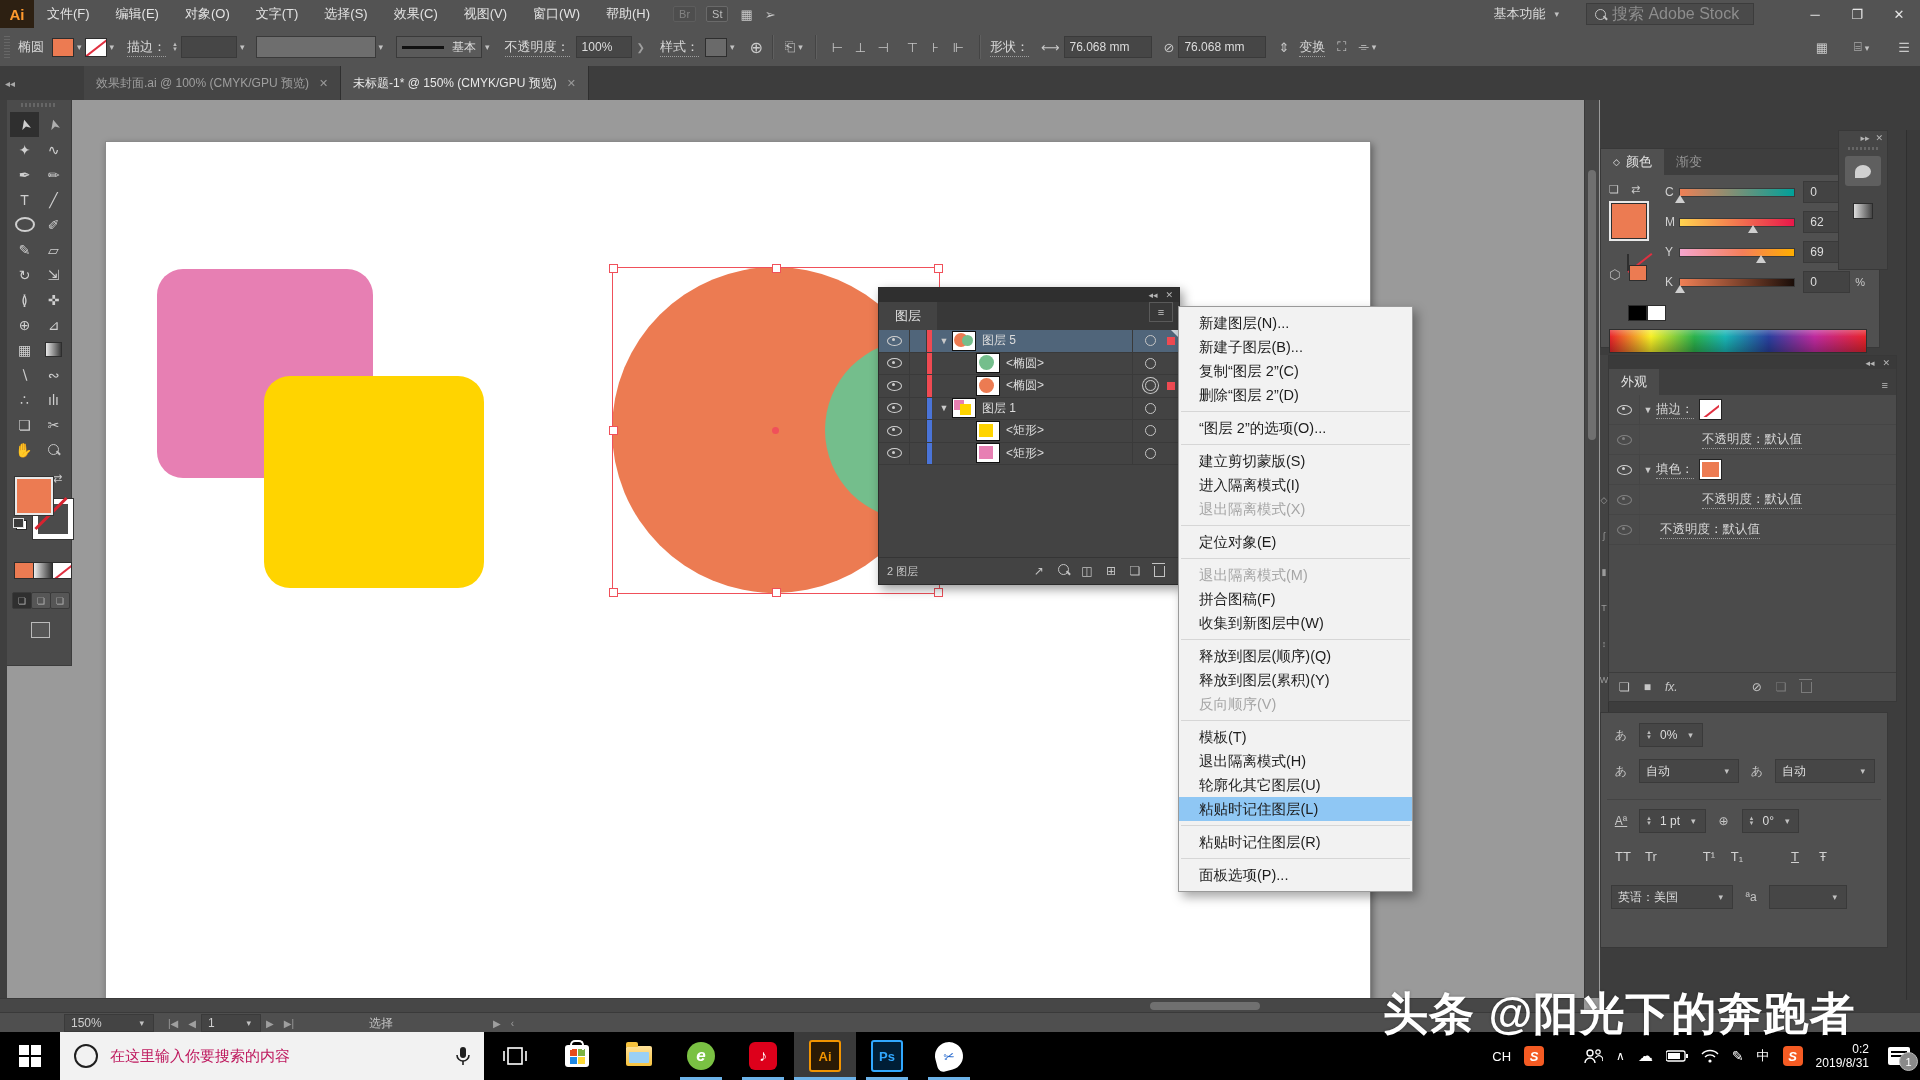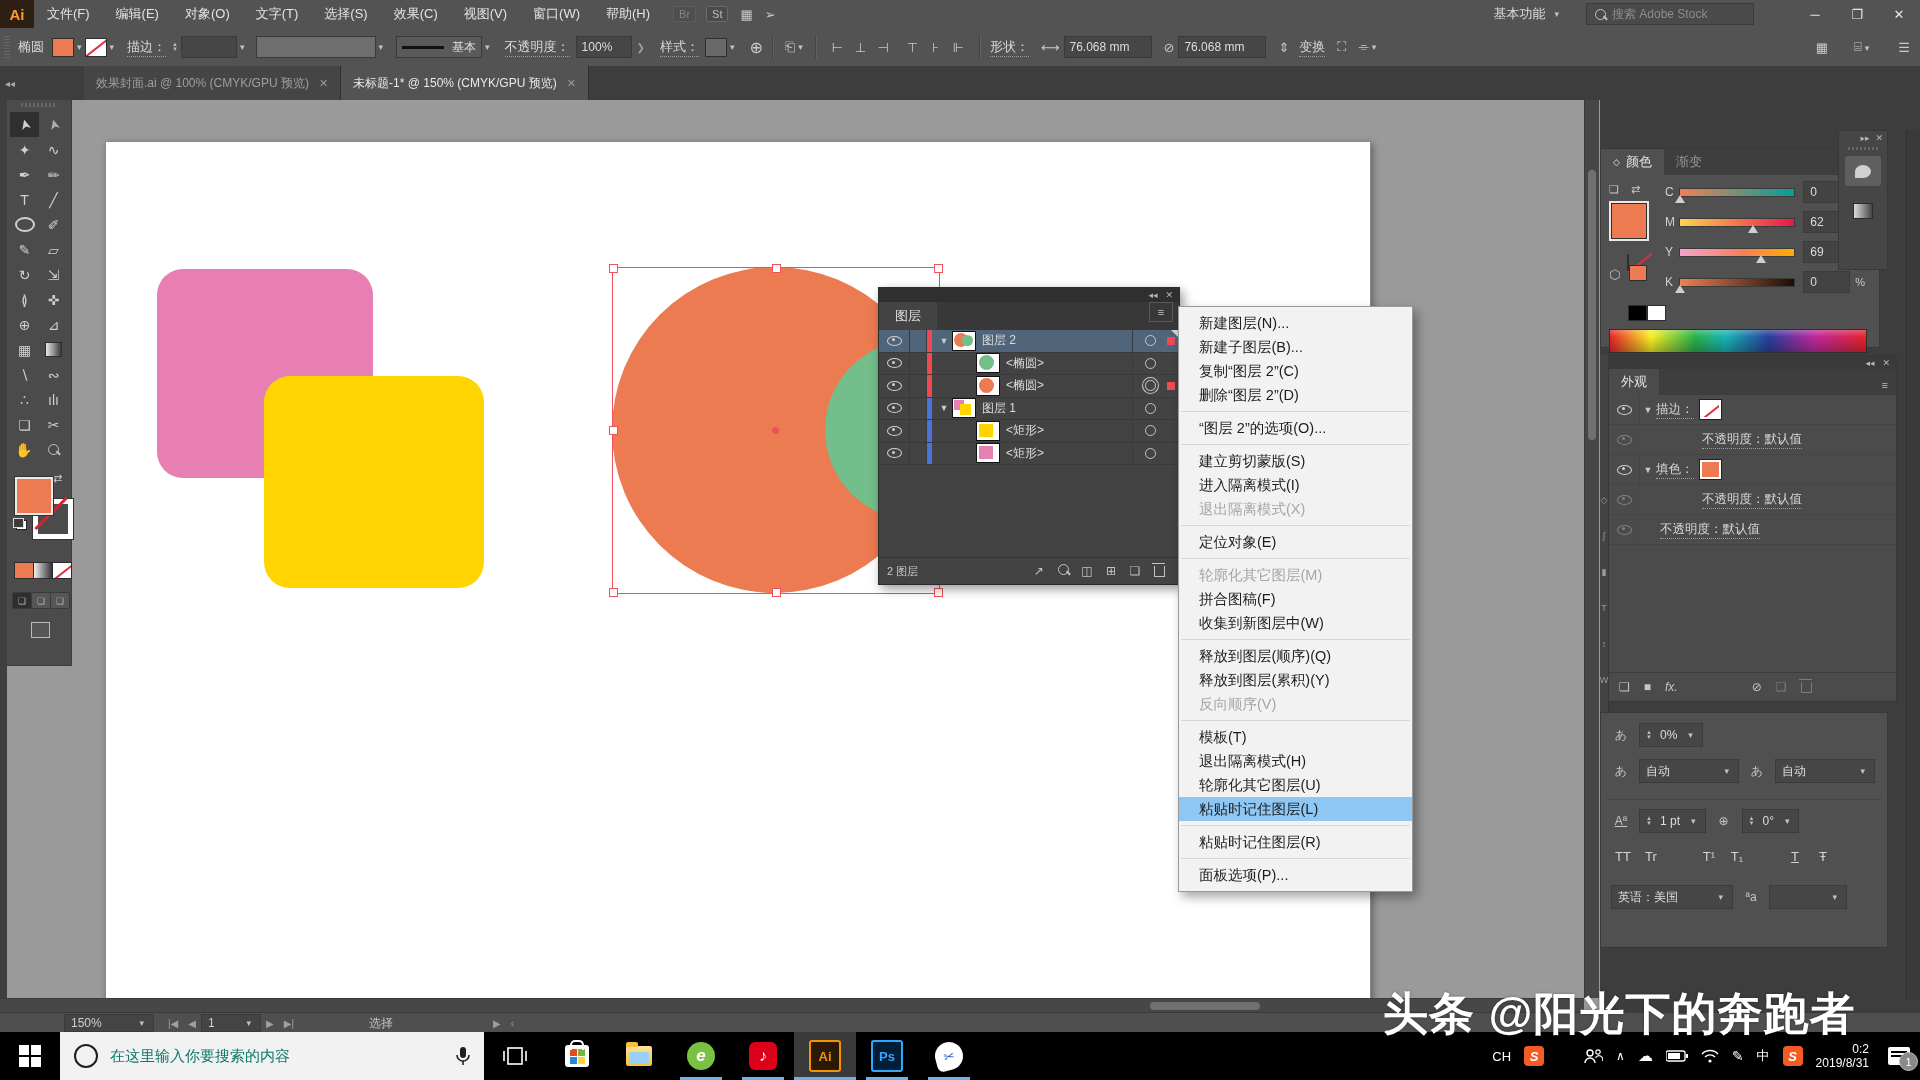--- a/index.html
+++ b/index.html
@@ -8,21 +8,21 @@
   .abs{position:absolute;}
   
   #menubar{position:absolute;left:0;top:0;width:1920px;height:28px;background:#535353;display:flex;align-items:center;border-bottom:1px solid #444;}
   .ai-logo{width:34px;height:28px;background:#2d2012;color:#ff9a2e;font-weight:bold;font-size:15px;display:flex;align-items:center;justify-content:center;}
   .mitem{padding:0 13px;color:#e3e3e3;font-size:13px;cursor:default;}
   .badge{margin-left:10px;padding:1px 5px;font-size:11px;border:1px solid #6a6a6a;border-radius:2px;color:#bdbdbd;background:#4a4a4a;}
   .badge.dim{opacity:.45;}
   .mb-ico{margin-left:12px;color:#c9c9c9;font-size:13px;}
   #mb-right{margin-left:auto;display:flex;align-items:center;height:100%;}
   #workspace{display:flex;align-items:center;gap:6px;color:#dcdcdc;margin-right:24px;font-size:13px;}
-  #stock-search{display:flex;align-items:center;gap:6px;background:#4a4a4a;border:1px solid #3c3c3c;height:20px;padding:0 8px;width:150px;color:#8d8d8d;font-size:12px;margin-right:40px;}
+  #stock-search{display:flex;align-items:center;gap:6px;background:#4a4a4a;border:1px solid #3c3c3c;height:20px;padding:0 8px;width:150px;color:#8d8d8d;font-size:16px;margin-right:40px;}
   .winbtn{width:42px;height:28px;display:flex;align-items:center;justify-content:center;color:#e6e6e6;font-size:13px;}
   
   #controlbar{position:absolute;left:0;top:28px;width:1920px;height:38px;background:#535353;border-bottom:1px solid #3c3c3c;display:flex;align-items:center;}
   .cb-label{color:#d8d8d8;font-size:13px;}
   .cb-link{border-bottom:1px dotted #9d9d9d;}
   .swatchbox{width:20px;height:17px;border:1px solid #2e2e2e;display:inline-block;vertical-align:middle;}
   .none-sw{background:#fff;position:relative;overflow:hidden;}
   .none-sw::after{content:"";position:absolute;left:-3px;top:7px;width:30px;height:2px;background:#e03040;transform:rotate(-38deg);}
   .caret{font-size:9px;color:#c2c2c2;margin:0 3px;}
   .field{background:#464646;border:1px solid #3a3a3a;height:20px;display:inline-flex;align-items:center;padding:0 5px;color:#ddd;font-size:12px;}
@@ -132,21 +132,21 @@
   .stair{display:inline-flex;flex-direction:column;font-size:6px;line-height:5px;color:#bbb;}
   
   #statusbar{position:absolute;left:0;top:1012px;width:1920px;height:20px;background:#4f4f4f;border-top:1px solid #3a3a3a;display:flex;align-items:center;font-size:12px;color:#cfcfcf;}
   .sb-box{background:#444;border:1px solid #3a3a3a;height:16px;display:inline-flex;align-items:center;padding:0 6px;gap:10px;}
   .sb-arr{color:#9f9f9f;font-size:10px;margin:0 5px;}
   
   #taskbar{position:absolute;left:0;top:1032px;width:1920px;height:48px;background:#000;display:flex;align-items:center;}
   #startbtn{width:60px;height:48px;display:flex;align-items:center;justify-content:center;}
   #tsearch{width:424px;height:48px;background:#f2f2f2;display:flex;align-items:center;gap:12px;padding:0 14px;box-sizing:border-box;}
   .cring{width:20px;height:20px;border:2.5px solid #1f1f1f;border-radius:50%;}
-  #tsearch .ph{color:#0f766e;font-size:15px;flex:1;}
+  #tsearch .ph{color:#be185d;font-size:15px;flex:1;}
   .tslot{width:62px;height:48px;display:flex;align-items:center;justify-content:center;position:relative;}
   .tslot.activeapp{background:#3a3a3a;}
   .run::after{content:"";position:absolute;left:10px;right:10px;bottom:0;height:3px;background:#6cb2e8;}
   .tslot.activeapp.run::after{left:0;right:0;}
   .appsq{width:28px;height:28px;display:flex;align-items:center;justify-content:center;font-weight:bold;font-size:13px;border-radius:3px;}
   #tray{margin-left:auto;display:flex;align-items:center;gap:13px;padding-right:10px;color:#fff;font-size:13px;}
   .sogou{width:20px;height:20px;background:#f55b23;color:#fff;border-radius:4px;display:flex;align-items:center;justify-content:center;font-weight:bold;font-style:italic;font-size:13px;}
   #clock{text-align:right;font-size:12px;line-height:14px;}
   .notif{position:relative;width:22px;height:18px;background:#fff;border-radius:2px;}
   .notif::before{content:"";position:absolute;left:3px;top:4px;right:3px;height:2px;background:#000;box-shadow:0 4px 0 #000;}
@@ -355,21 +355,21 @@
           <span class="eyecell">
               <span class="eye"></span>
             </span>
           <span class="lockcell"></span>
           <span class="lbar red"></span>
           <span class="chev">▼</span>
           <span class="thumb">
             <span class="tc" style="left:1px;top:1px;width:14px;height:14px;background:#ec7b52;"></span>
             <span class="tc" style="left:9px;top:3px;width:11px;height:11px;background:#74be8c;"></span>
           </span>
-          <span class="lname">图层 2</span>
+          <span class="lname">图层 5</span>
           <span class="targetcol">
               <span class="tcircle"></span>
             </span>
           <span class="selsq"></span>
           <span class="corner"></span>
         </div>
         <div class="lrow">
           <span class="eyecell">
               <span class="eye"></span>
             </span>
@@ -471,21 +471,21 @@
       <div class="ci">删除“图层 2”(D)</div>
       <div class="csep"></div>
       <div class="ci">“图层 2”的选项(O)...</div>
       <div class="csep"></div>
       <div class="ci">建立剪切蒙版(S)</div>
       <div class="ci">进入隔离模式(I)</div>
       <div class="ci disabled">退出隔离模式(X)</div>
       <div class="csep"></div>
       <div class="ci">定位对象(E)</div>
       <div class="csep"></div>
-      <div class="ci disabled">轮廓化其它图层(M)</div>
+      <div class="ci disabled">退出隔离模式(M)</div>
       <div class="ci">拼合图稿(F)</div>
       <div class="ci">收集到新图层中(W)</div>
       <div class="csep"></div>
       <div class="ci">释放到图层(顺序)(Q)</div>
       <div class="ci">释放到图层(累积)(Y)</div>
       <div class="ci disabled">反向顺序(V)</div>
       <div class="csep"></div>
       <div class="ci">模板(T)</div>
       <div class="ci">退出隔离模式(H)</div>
       <div class="ci">轮廓化其它图层(U)</div>

